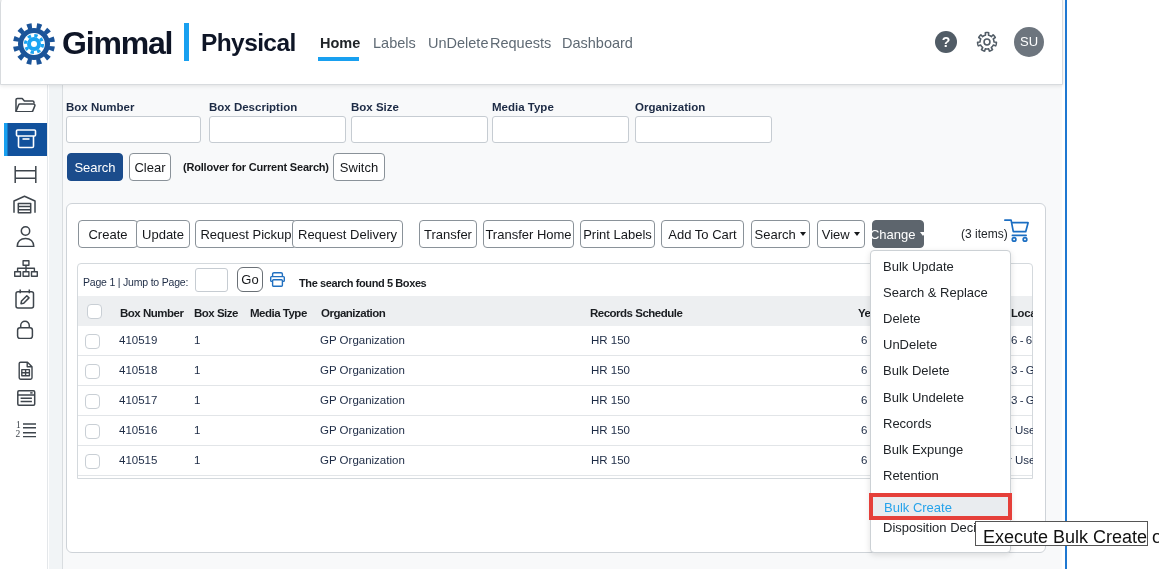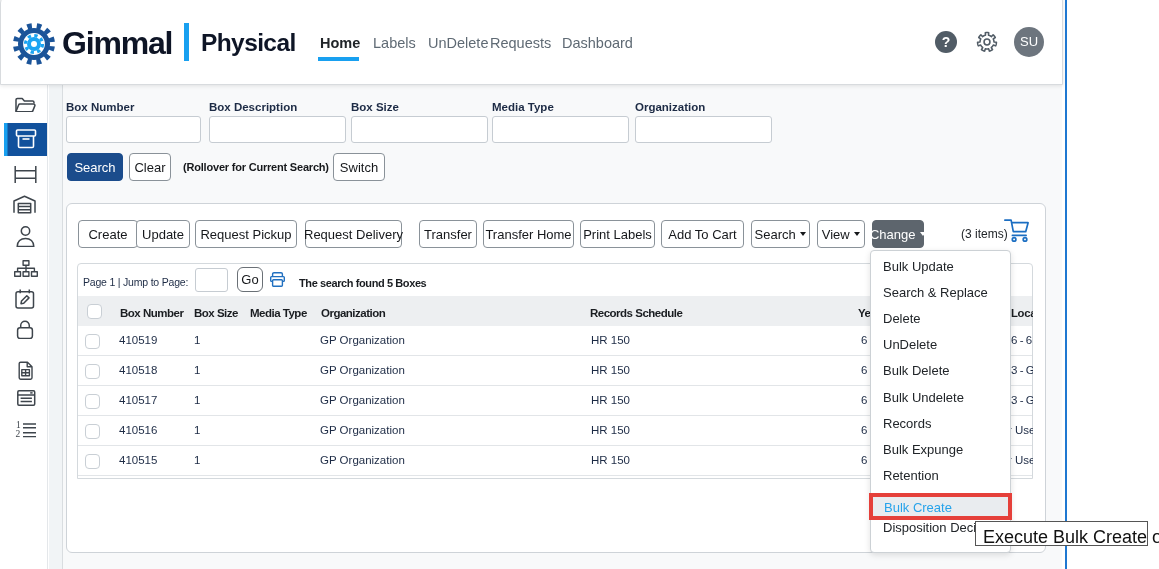--- a/index.html
+++ b/index.html
@@ -113,21 +113,21 @@
   <div class="abs finput" style="left:635px"></div>
   <div class="abs btn" id="btn-search">Search</div>
   <div class="abs btn" id="btn-clear">Clear</div>
   <div class="abs" id="rollover">(Rollover for Current Search)</div>
   <div class="abs btn" id="btn-switch">Switch</div>
 
   <div class="abs" id="panel"></div>
   <div class="abs btn tbtn" style="left:78px;width:60px">Create</div>
   <div class="abs btn tbtn" style="left:136px;width:54px">Update</div>
   <div class="abs btn tbtn" style="left:195px;width:102px">Request Pickup</div>
-  <div class="abs btn tbtn" style="left:305px;width:97px">Request Delivery</div>
+  <div class="abs btn tbtn" style="left:292px;width:111px">Request Delivery</div>
   <div class="abs btn tbtn" style="left:419px;width:58px">Transfer</div>
   <div class="abs btn tbtn" style="left:483px;width:91px">Transfer Home</div>
   <div class="abs btn tbtn" style="left:580px;width:75px">Print Labels</div>
   <div class="abs btn tbtn" style="left:661px;width:83px">Add To Cart</div>
   <div class="abs btn tbtn" style="left:751px;width:59px">Search&nbsp;<span class="caret"></span></div>
   <div class="abs btn tbtn" style="left:817px;width:48px">View&nbsp;<span class="caret"></span></div>
   <div class="abs btn tbtn" id="btn-change" style="left:872px;width:52px">Change&nbsp;<span class="caret"></span></div>
   <div class="abs" id="items3">(3 items)</div>
   <svg class="abs" id="cart" style="left:1004px;top:218px" width="26" height="25" viewBox="0 0 26 25">
       <g fill="none" stroke="#1b6ec2" stroke-width="1.7" stroke-linejoin="round" stroke-linecap="round">

